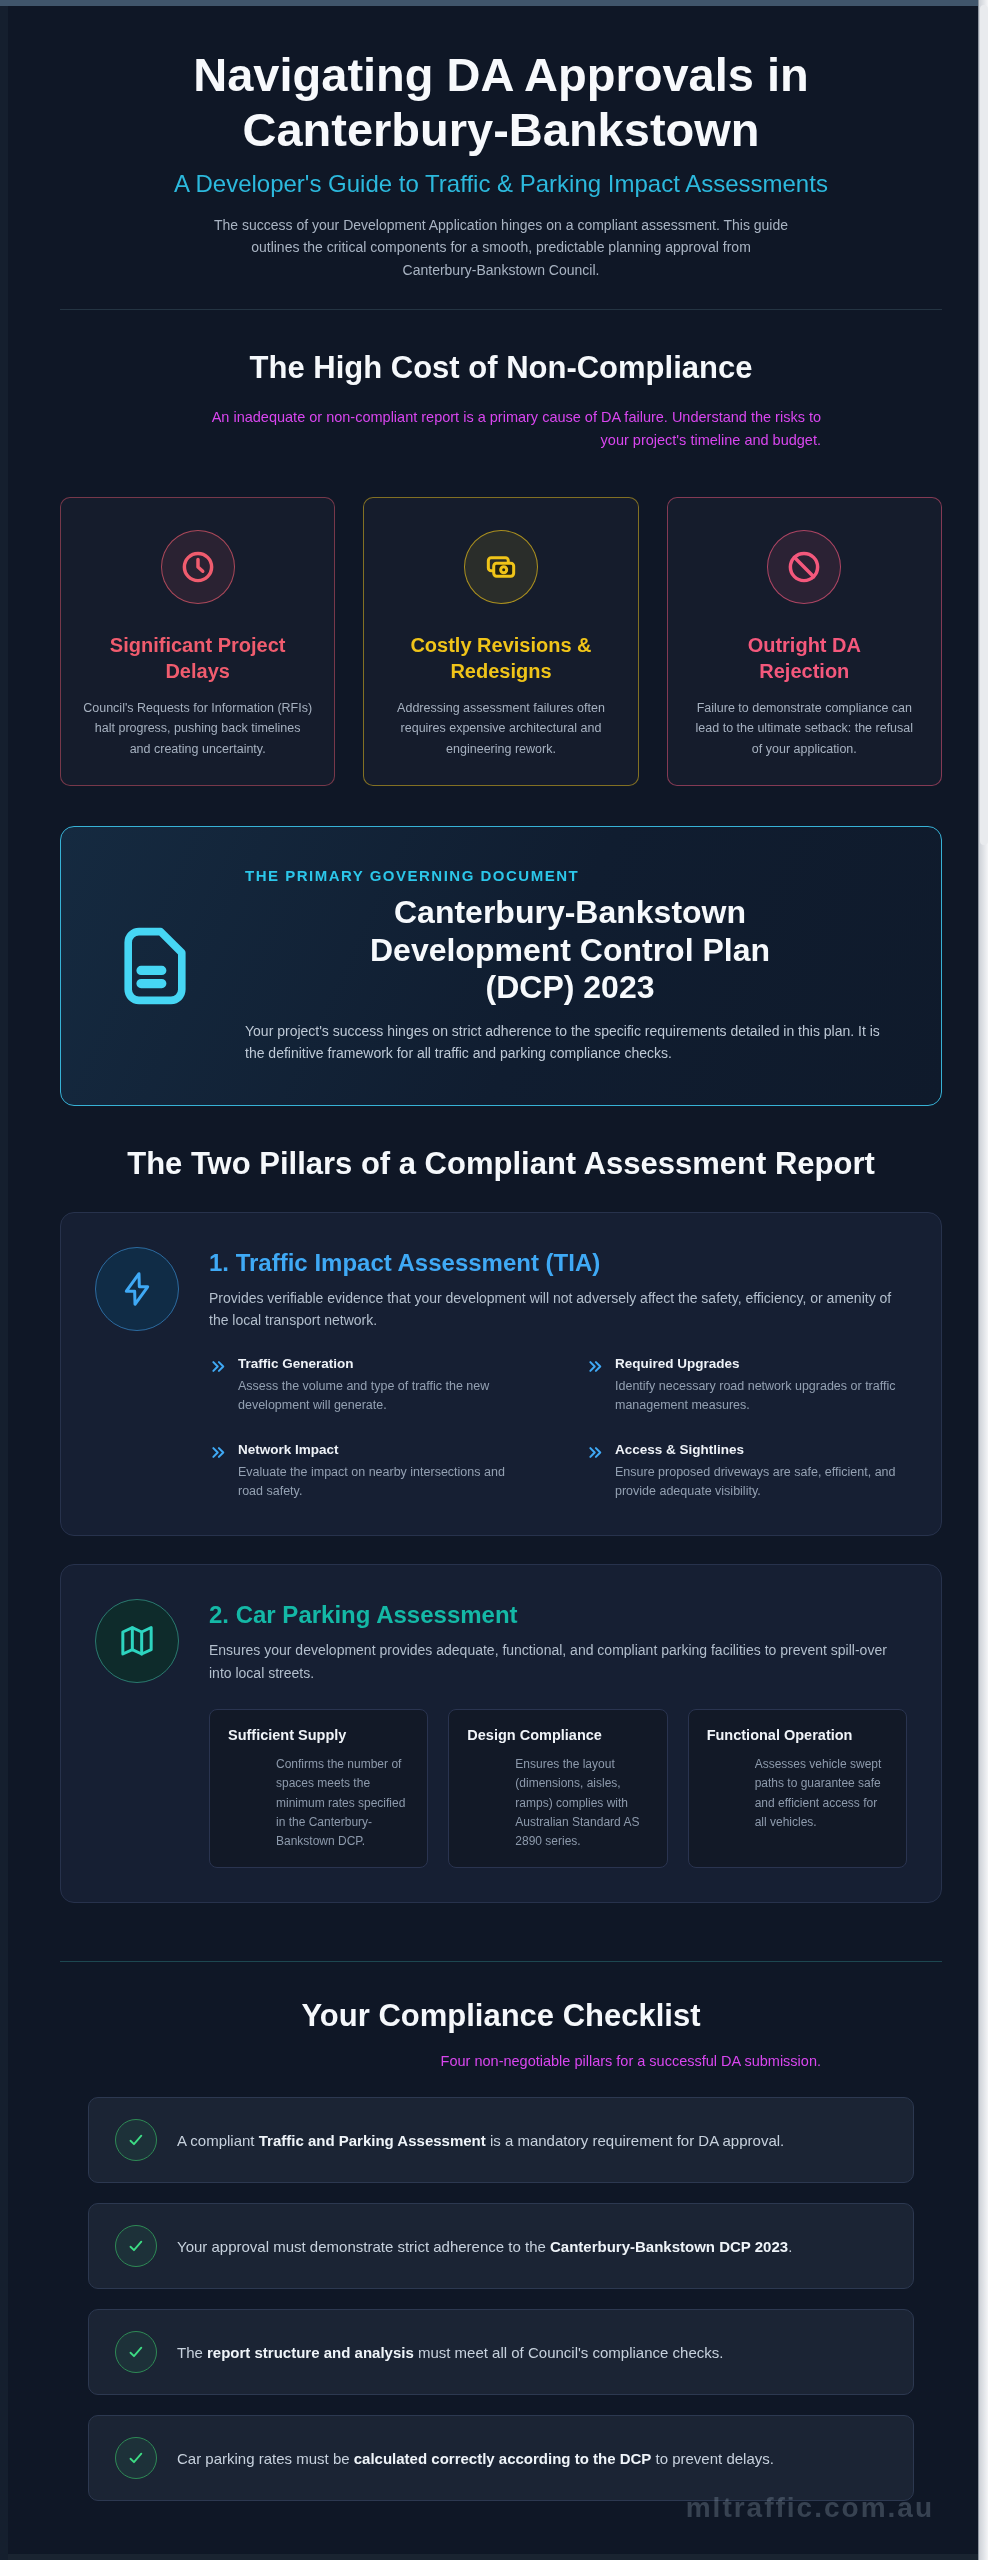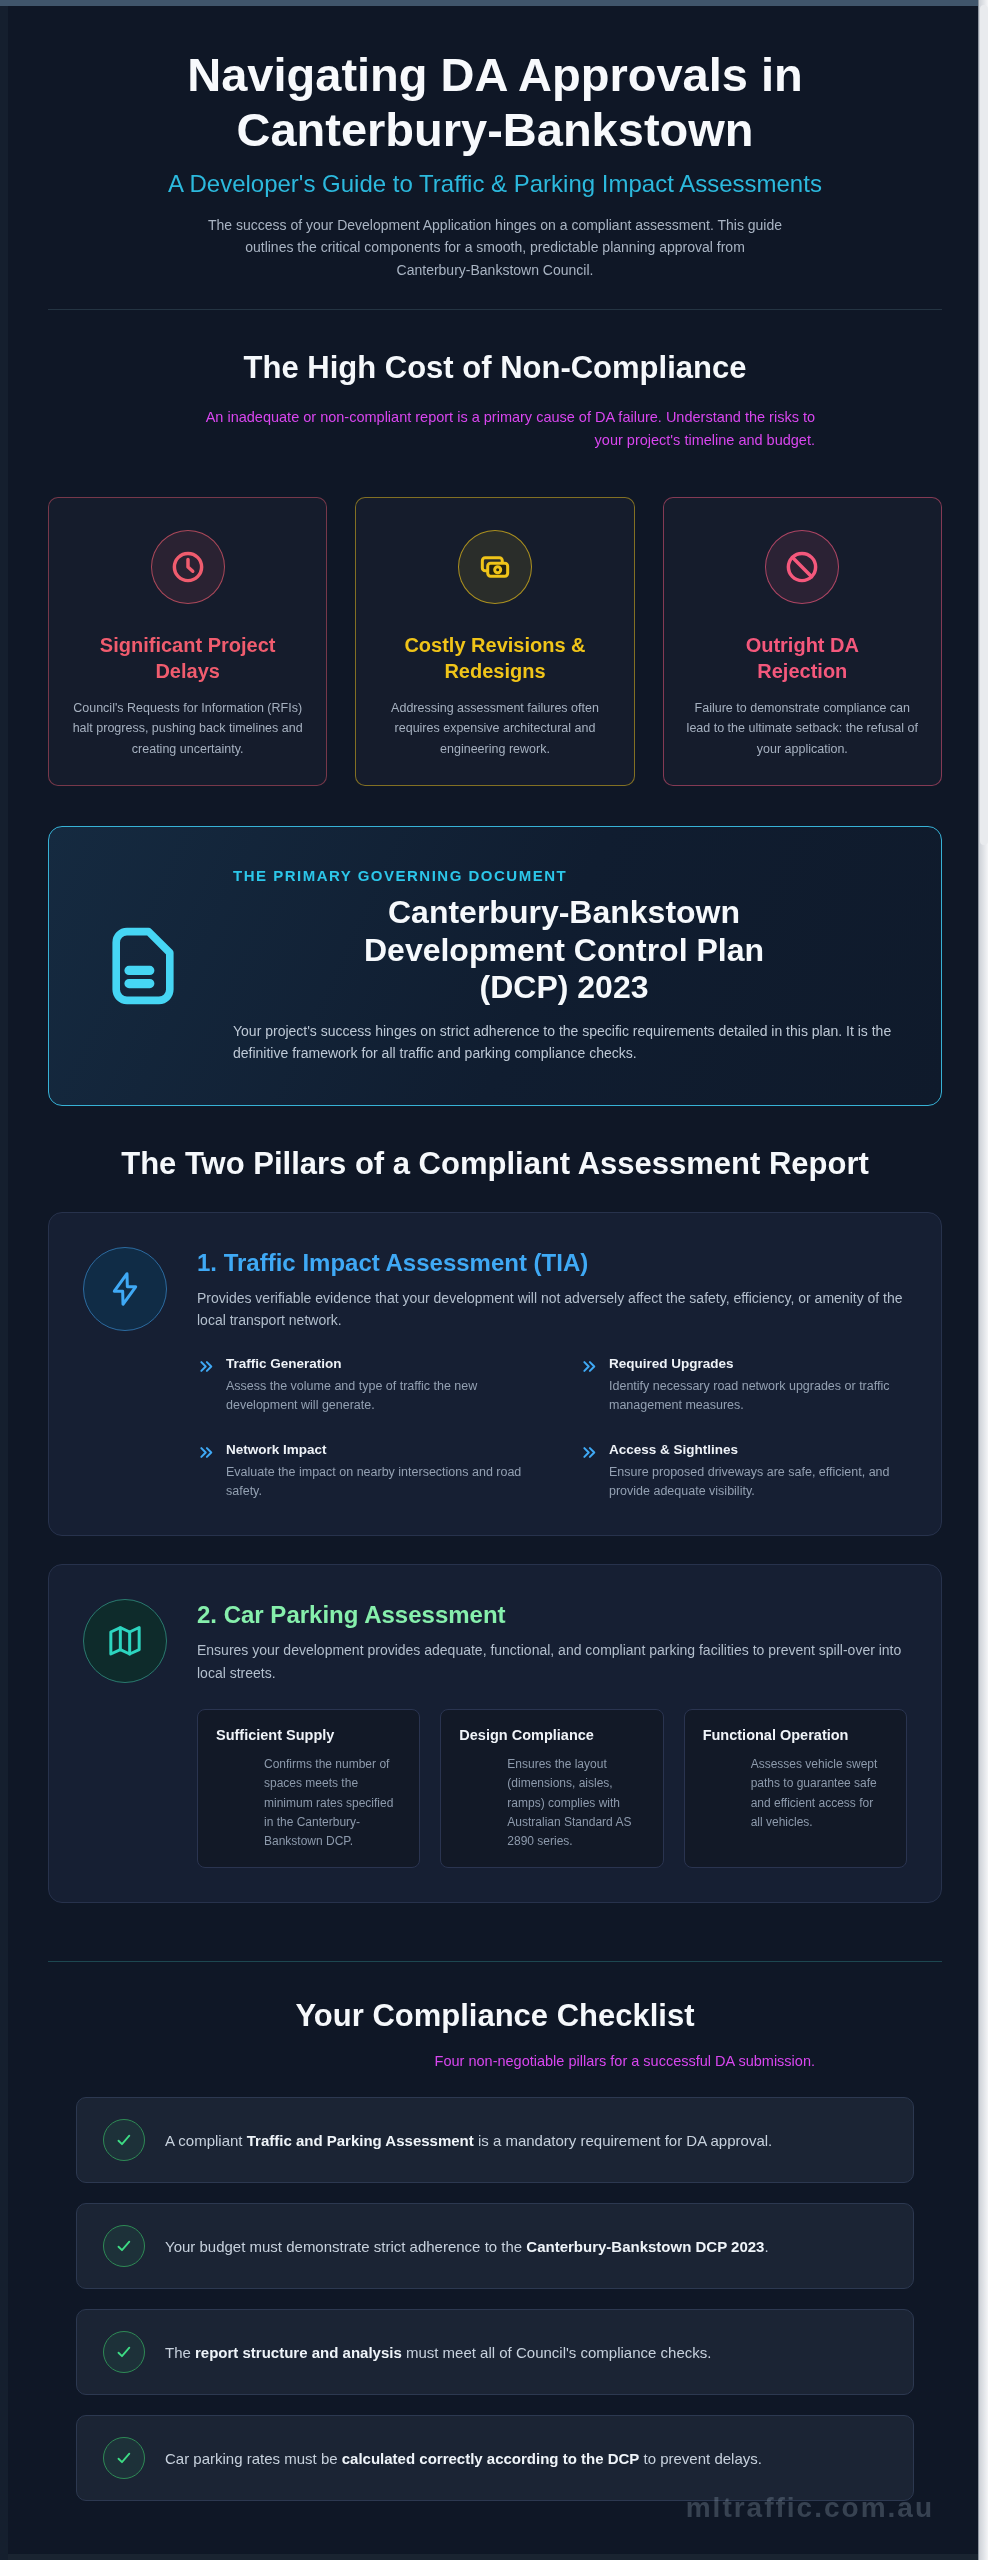--- a/index.html
+++ b/index.html
@@ -9,21 +9,21 @@
     background:#0f1726; overflow:hidden;
     font-family:"Liberation Sans", sans-serif;
   }
   .window-edge-top { position:absolute; top:0; left:0; right:10px; height:6px; background:#40556b; }
   .window-edge-left { position:absolute; top:6px; left:0; bottom:0; width:8px; background:#151f2e; }
   .window-edge-bottom { position:absolute; bottom:0; left:8px; right:10px; height:6px; background:#1a2431; }
   .scrollbar-track { position:absolute; top:0; right:0; width:10px; height:100%;
     background:linear-gradient(to right,#cdd1d7,#f4f5f7); border-left:1px solid #8f96a0; }
   .scrollbar-thumb { position:absolute; top:5px; left:1px; width:8px; height:840px; background:#e9ebee; border-radius:4px; }
 
-  .content { position:relative; padding:6px 46px 0 48px; }
+  .content { position:relative; padding:6px 46px 0 60px; }
 
   .page-title { margin:42px auto 0; max-width:780px; text-align:center;
     font-size:47px; line-height:1.17; font-weight:700; color:#f7f9fc; }
   .page-subtitle { margin-top:12px; text-align:center; font-size:24px; color:#2cb9dd; }
   .intro { margin:16px auto 0; max-width:575px; text-align:center; font-size:14px; line-height:1.6; color:#a9b4c3; }
   .rule { margin-top:28px; border:none; border-top:1px solid #243442; }
   .rule2 { margin-top:58px; border:none; border-top:1px solid #1d4750; }
 
   .section-heading { margin-top:40px; text-align:center; font-size:31px; font-weight:700; color:#f5f8fb; }
   .section-sub { margin:20px auto 0; max-width:640px; text-align:right; font-size:14.5px; line-height:1.6; color:#d946ef; }
@@ -55,21 +55,21 @@
   .pillar-card { margin-top:30px; background:#161f33; border:1px solid #27324c; border-radius:14px; padding:34px; }
   .pillar-card.parking { margin-top:28px; }
   .pillar-head { display:flex; gap:30px; }
   .pillar-icon { width:84px; height:84px; border-radius:50%; flex:none;
     display:flex; align-items:center; justify-content:center; }
   .tia .pillar-icon { background:#102c46; border:1.5px solid #2c6ba0; }
   .parking .pillar-icon { background:#0e2b2b; border:1.5px solid #2a7a6f; }
   .pillar-content { flex:1; min-width:0; }
   .pillar-title { margin-top:2px; font-size:24px; font-weight:700; }
   .tia .pillar-title { color:#3fa9f5; }
-  .parking .pillar-title { color:#86efac; }
+  .parking .pillar-title { color:#14b8a6; }
   .pillar-body { margin-top:10px; max-width:720px; font-size:14px; line-height:1.62; color:#b3bfcd; }
 
   .tia-grid { margin-top:24px; display:grid; grid-template-columns:1fr 1fr; gap:26px 56px; }
   .tia-item { display:flex; gap:10px; }
   .tia-item .chev { flex:none; margin-top:1px; }
   .tia-item-title { font-size:13.5px; font-weight:700; color:#eef2f7; }
   .tia-item-desc { margin-top:6px; font-size:12.5px; line-height:1.55; color:#93a0b2; max-width:305px; }
 
   .sub-row { margin-top:24px; display:flex; gap:20px; }
   .sub-card { flex:1; background:#121927; border:1px solid #2a3450; border-radius:8px; padding:16px 18px; }
@@ -264,21 +264,21 @@
             </svg>
         </span>
         <p class="check-text"><span>A compliant </span><b>Traffic and Parking Assessment</b><span> is a mandatory requirement for DA approval.</span></p>
       </div>
       <div class="check-item">
         <span class="check-circle">
           <svg width="22" height="22" viewBox="0 0 24 24" fill="none" stroke="#3ddc84" stroke-width="2" stroke-linecap="round" stroke-linejoin="round">
               <path d="M6 12.8l3.8 3.8 8-9.4"></path>
             </svg>
         </span>
-        <p class="check-text"><span>Your budget must demonstrate strict adherence to the </span><b>Canterbury-Bankstown DCP 2023</b><span>.</span></p>
+        <p class="check-text"><span>Your approval must demonstrate strict adherence to the </span><b>Canterbury-Bankstown DCP 2023</b><span>.</span></p>
       </div>
       <div class="check-item">
         <span class="check-circle">
           <svg width="22" height="22" viewBox="0 0 24 24" fill="none" stroke="#3ddc84" stroke-width="2" stroke-linecap="round" stroke-linejoin="round">
               <path d="M6 12.8l3.8 3.8 8-9.4"></path>
             </svg>
         </span>
         <p class="check-text"><span>The </span><b>report structure and analysis</b><span> must meet all of Council's compliance checks.</span></p>
       </div>
       <div class="check-item">

